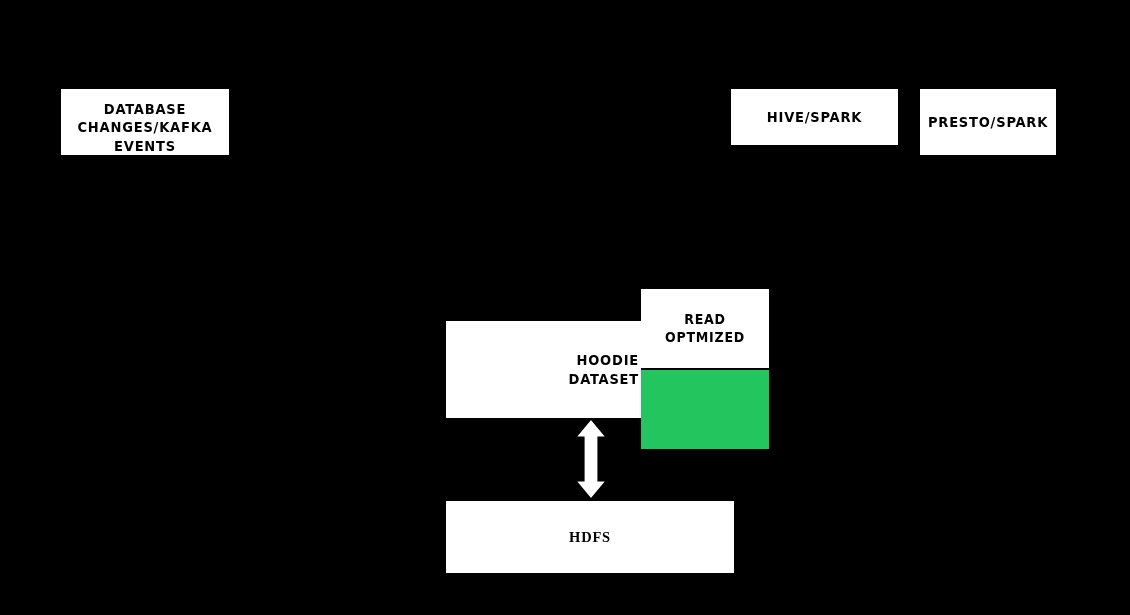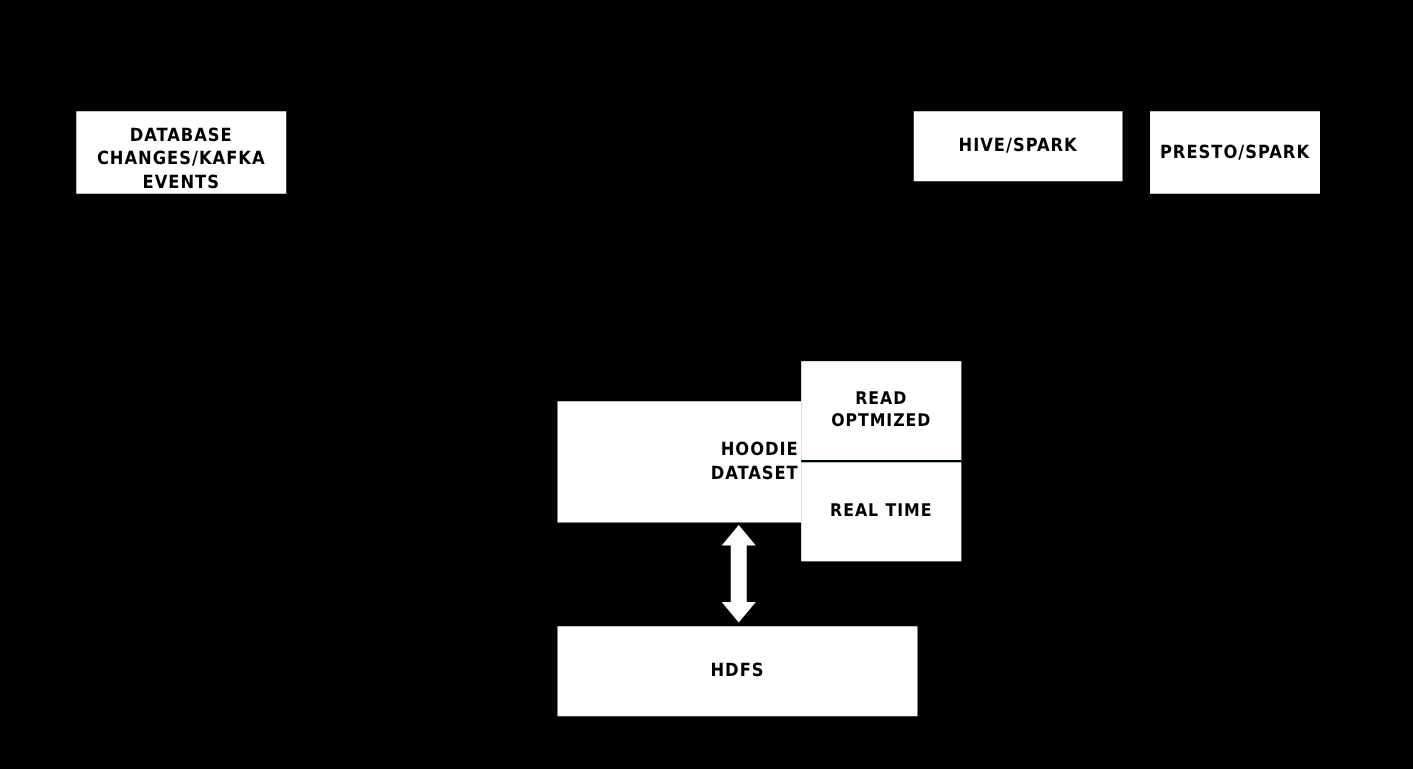--- a/index.html
+++ b/index.html
@@ -66,21 +66,21 @@
     left: 0; top: 0; width: 128px; height: 81px;
     border-bottom: 2px solid #000000;
     font-size: 14px;
   }
   #node-real-time {
     left: 0; top: 81px; width: 128px; height: 79px;
     font-size: 14px;
   }
 
   
-  #node-hdfs { left: 446px; top: 501px; width: 288px; height: 72px; }
+  #node-hdfs { left: 446px; top: 501px; width: 288px; height: 72px; font-family: Liberation Serif, serif; }
 
   
   #arrow-hoodie-hdfs {
     position: absolute;
     left: 573px;
     top: 417px;
     width: 36px;
     height: 84px;
     z-index: 4;
   }
@@ -108,23 +108,20 @@
   <div class="node" id="node-hoodie-dataset">
     <span class="lbl">Hoodie
 Dataset</span>
   </div>
 
   <div id="view-stack">
     <div class="node" id="node-read-optimized">
       <span class="lbl">Read
 Optmized</span>
     </div>
-    <div class="node" id="node-real-time">
-      <span class="lbl">Real Time</span>
-    </div>
   </div>
 
   <svg id="arrow-hoodie-hdfs" viewBox="0 0 36 84">
     <polygon points="18,2 33,20 25,20 25,64 33,64 18,82 3,64 11,64 11,20 3,20" fill="#ffffff" stroke="#000000" stroke-width="1.2"></polygon>
   </svg>
 
   <div class="node" id="node-hdfs">
     <span class="lbl">HDFS</span>
   </div>
 

